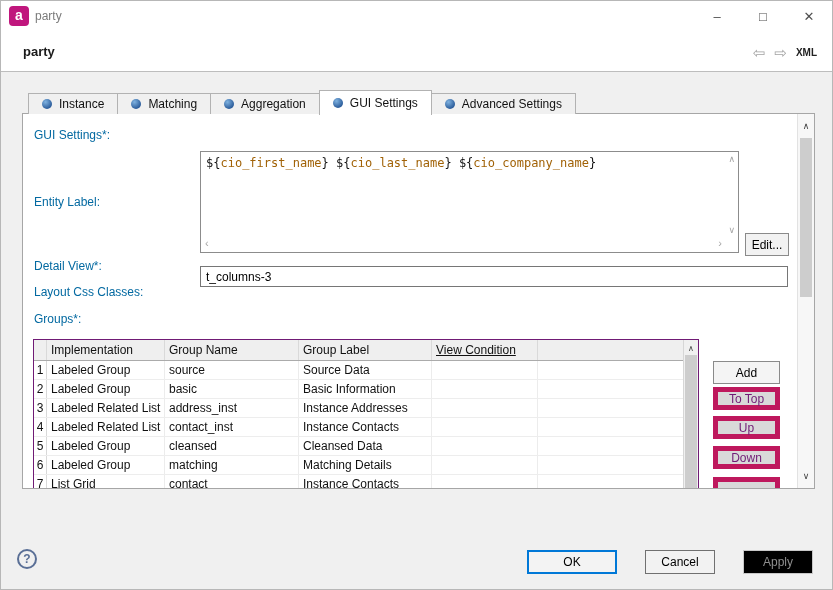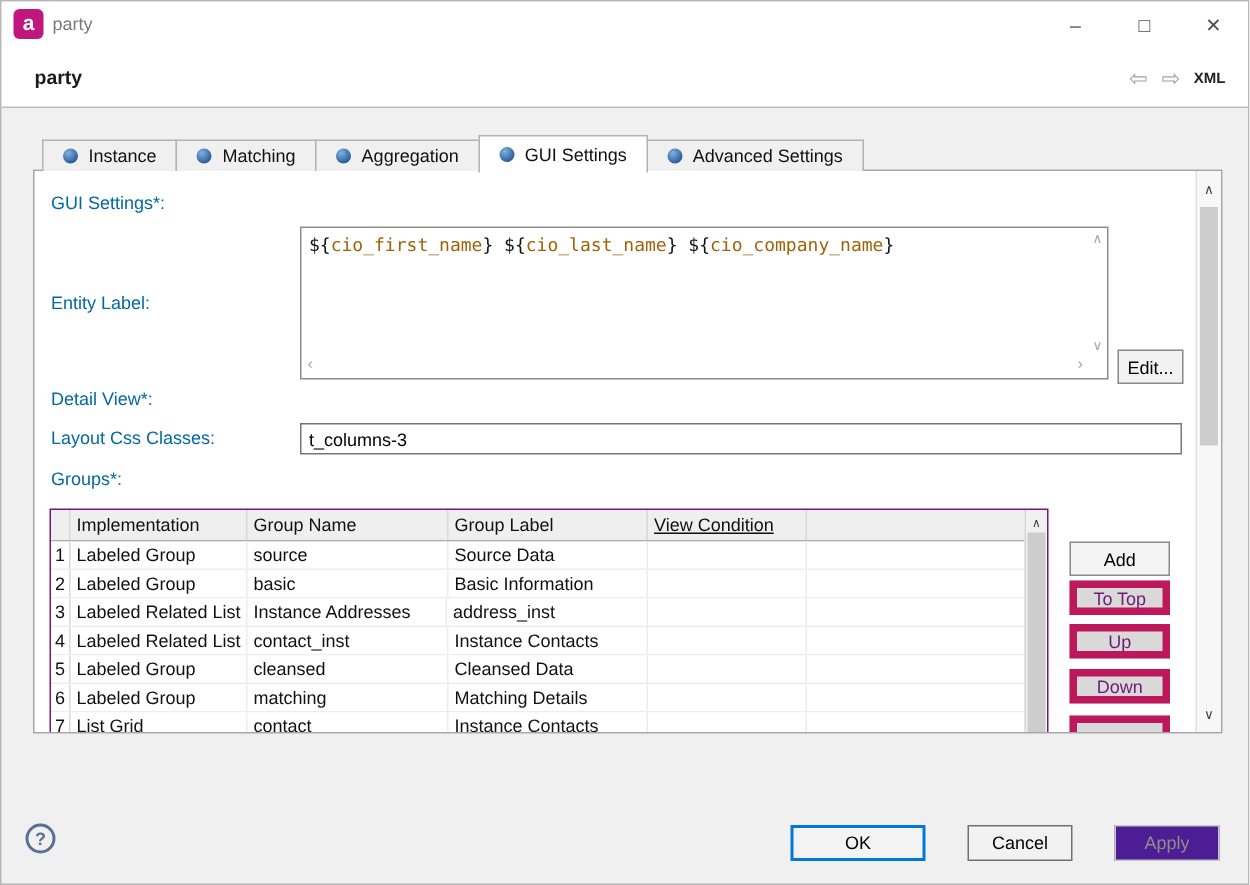--- a/index.html
+++ b/index.html
@@ -40,21 +40,21 @@
   .entity-box { position:absolute; left:177px; top:37px; width:539px; height:102px; border:1px solid #8c8c8c; background:#fff; }
   .code-line { position:absolute; left:5px; top:4px; font-family:"DejaVu Sans Mono", monospace; font-size:12px; white-space:pre; }
   .seg-punct { color:#111111; }
   .seg-var { color:#a16207; }
   .sc { position:absolute; color:#a5a5a5; font-size:9px; line-height:1; }
 
   .btn { font-size:12px; color:#000; display:flex; align-items:center; justify-content:center;
          background:#f2f2f2; border:1px solid #8a8a8a; }
   .edit-btn { position:absolute; left:722px; top:119px; width:44px; height:23px; }
 
-  .input { position:absolute; left:177px; top:168px; width:588px; height:21px; border:1px solid #767676;
+  .input { position:absolute; left:177px; top:152px; width:588px; height:21px; border:1px solid #767676;
            font-size:12px; padding:2px 5px; background:#fff; color:#000; font-family:"Liberation Sans", sans-serif; }
 
   
   .gtable { position:absolute; left:10px; top:225px; width:666px; height:160px; border:1px solid #701a75; background:#fff; }
   .thead { display:flex; height:21px; background:#efefef; border-bottom:1px solid #ababab; width:649px; }
   .th { font-size:12px; color:#111; padding:3px 0 0 4px; border-right:1px solid #d9d9d9; overflow:hidden; white-space:nowrap; }
   .th.fill { border-right:none; flex:1; }
   .tr { display:flex; height:19px; border-bottom:1px solid #ededed; width:649px; background:#fff; }
   .td { font-size:12px; color:#111; padding:2px 0 0 4px; border-right:1px solid #ececec; overflow:hidden; white-space:nowrap; }
   .td.num { text-align:center; padding-left:0; border-right:1px solid #d9d9d9; }
@@ -75,21 +75,21 @@
   .mscroll .arrow { position:absolute; left:0; width:100%; text-align:center; color:#3f3f3f; font-size:9px; }
   .mthumb { position:absolute; left:2px; right:2px; top:24px; height:159px; background:#cdcdcd; }
 
   
   .help-circle { position:absolute; left:16px; top:548px; width:20px; height:20px; border:2px solid #5a6f96;
                  border-radius:50%; color:#5a6f96; font-size:12px; font-weight:bold;
                  display:flex; align-items:center; justify-content:center; background:transparent; }
   .fbtn { position:absolute; top:549px; height:24px; font-size:12px; display:flex; align-items:center; justify-content:center; }
   .ok-btn { left:526px; width:90px; background:#f3f3f3; border:2px solid #0078d7; color:#000; }
   .cancel-btn { left:644px; width:70px; background:#f2f2f2; border:1px solid #707070; color:#000; }
-  .apply-btn { left:742px; width:70px; background:#4c1d95; border:1px solid #c8c8c8; color:#8e8e8e; }
+  .apply-btn { left:742px; width:70px; background:#000000; border:1px solid #c8c8c8; color:#8e8e8e; }
 </style>
 </head>
 <body>
 
 <div class="win">
 
   <div class="titlebar">
     <div class="app-icon">a</div>
     <span class="win-title">party</span>
     <div class="win-controls">
@@ -179,22 +179,22 @@
             <div class="td num" style="width: 13px;">2</div>
             <div class="td" style="width: 118px;">Labeled Group</div>
             <div class="td" style="width: 134px;">basic</div>
             <div class="td" style="width: 133px;">Basic Information</div>
             <div class="td" style="width: 106px;"></div>
             <div class="td fill"></div>
           </div>
           <div class="tr">
             <div class="td num" style="width: 13px;">3</div>
             <div class="td" style="width: 118px;">Labeled Related List</div>
+            <div class="td" style="width: 134px;">address_inst</div>
             <div class="td" style="width: 133px;">Instance Addresses</div>
-            <div class="td" style="width: 134px;">address_inst</div>
             <div class="td" style="width: 106px;"></div>
             <div class="td fill"></div>
           </div>
           <div class="tr">
             <div class="td num" style="width: 13px;">4</div>
             <div class="td" style="width: 118px;">Labeled Related List</div>
             <div class="td" style="width: 134px;">contact_inst</div>
             <div class="td" style="width: 133px;">Instance Contacts</div>
             <div class="td" style="width: 106px;"></div>
             <div class="td fill"></div>

